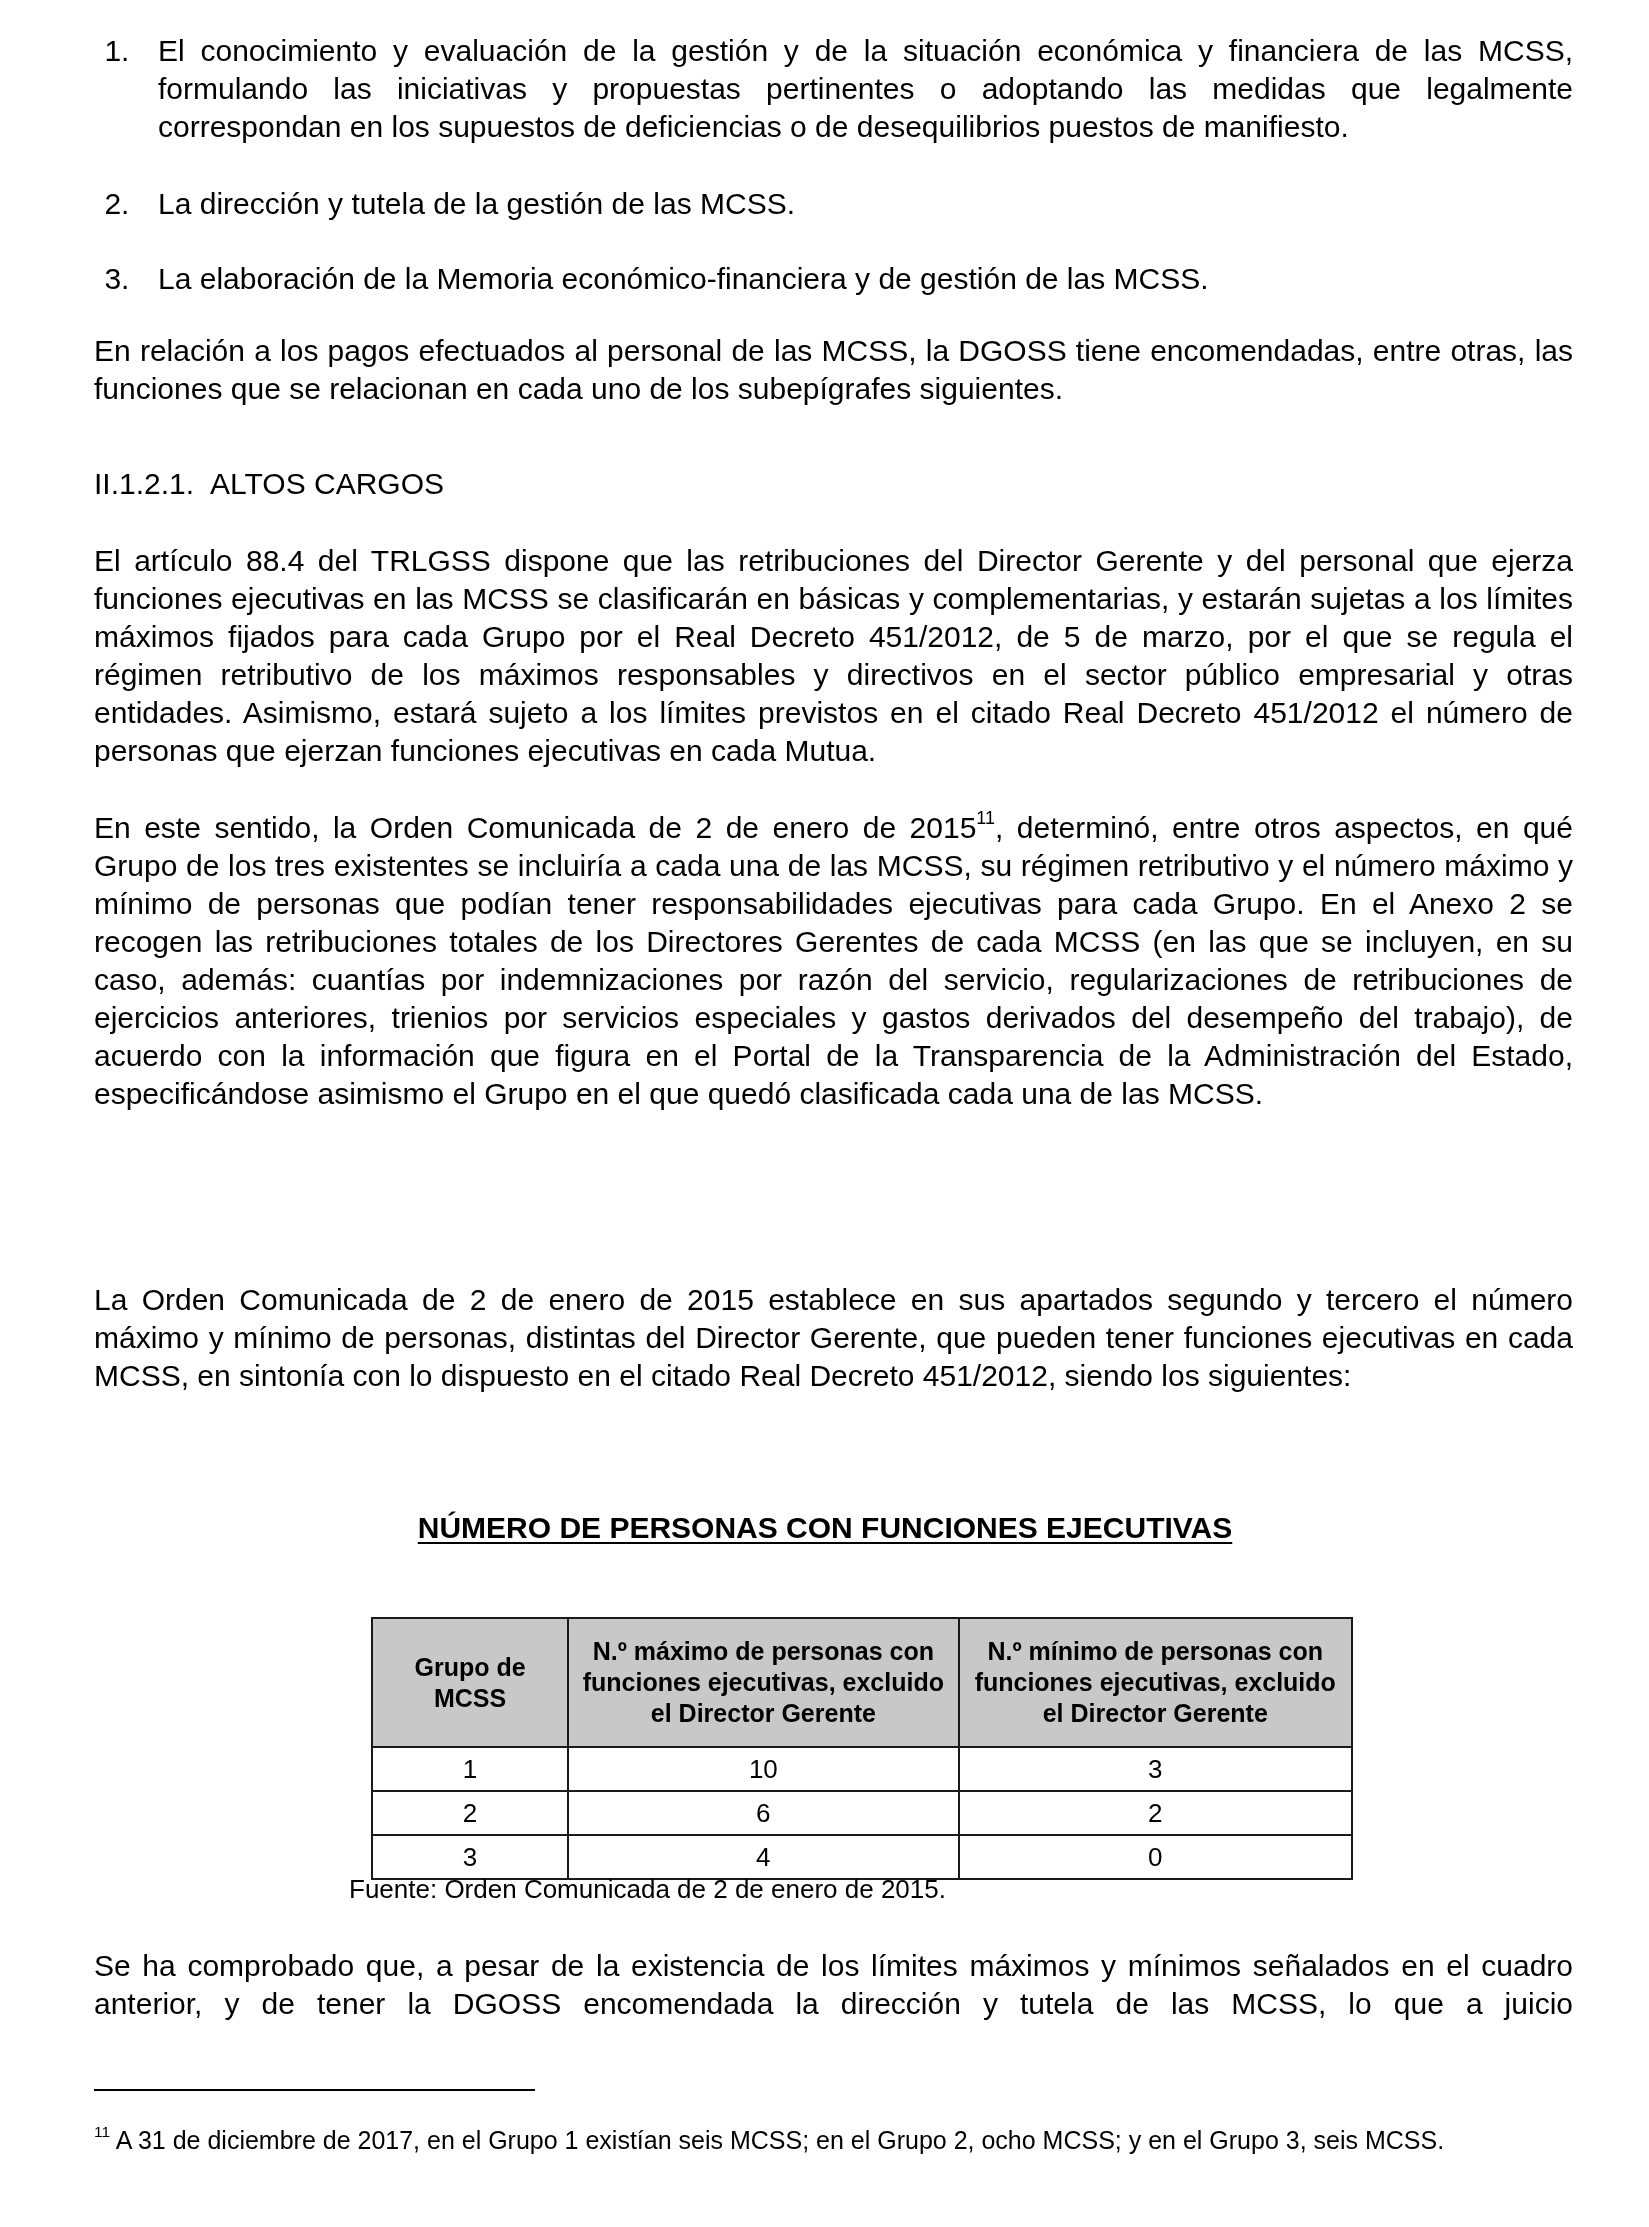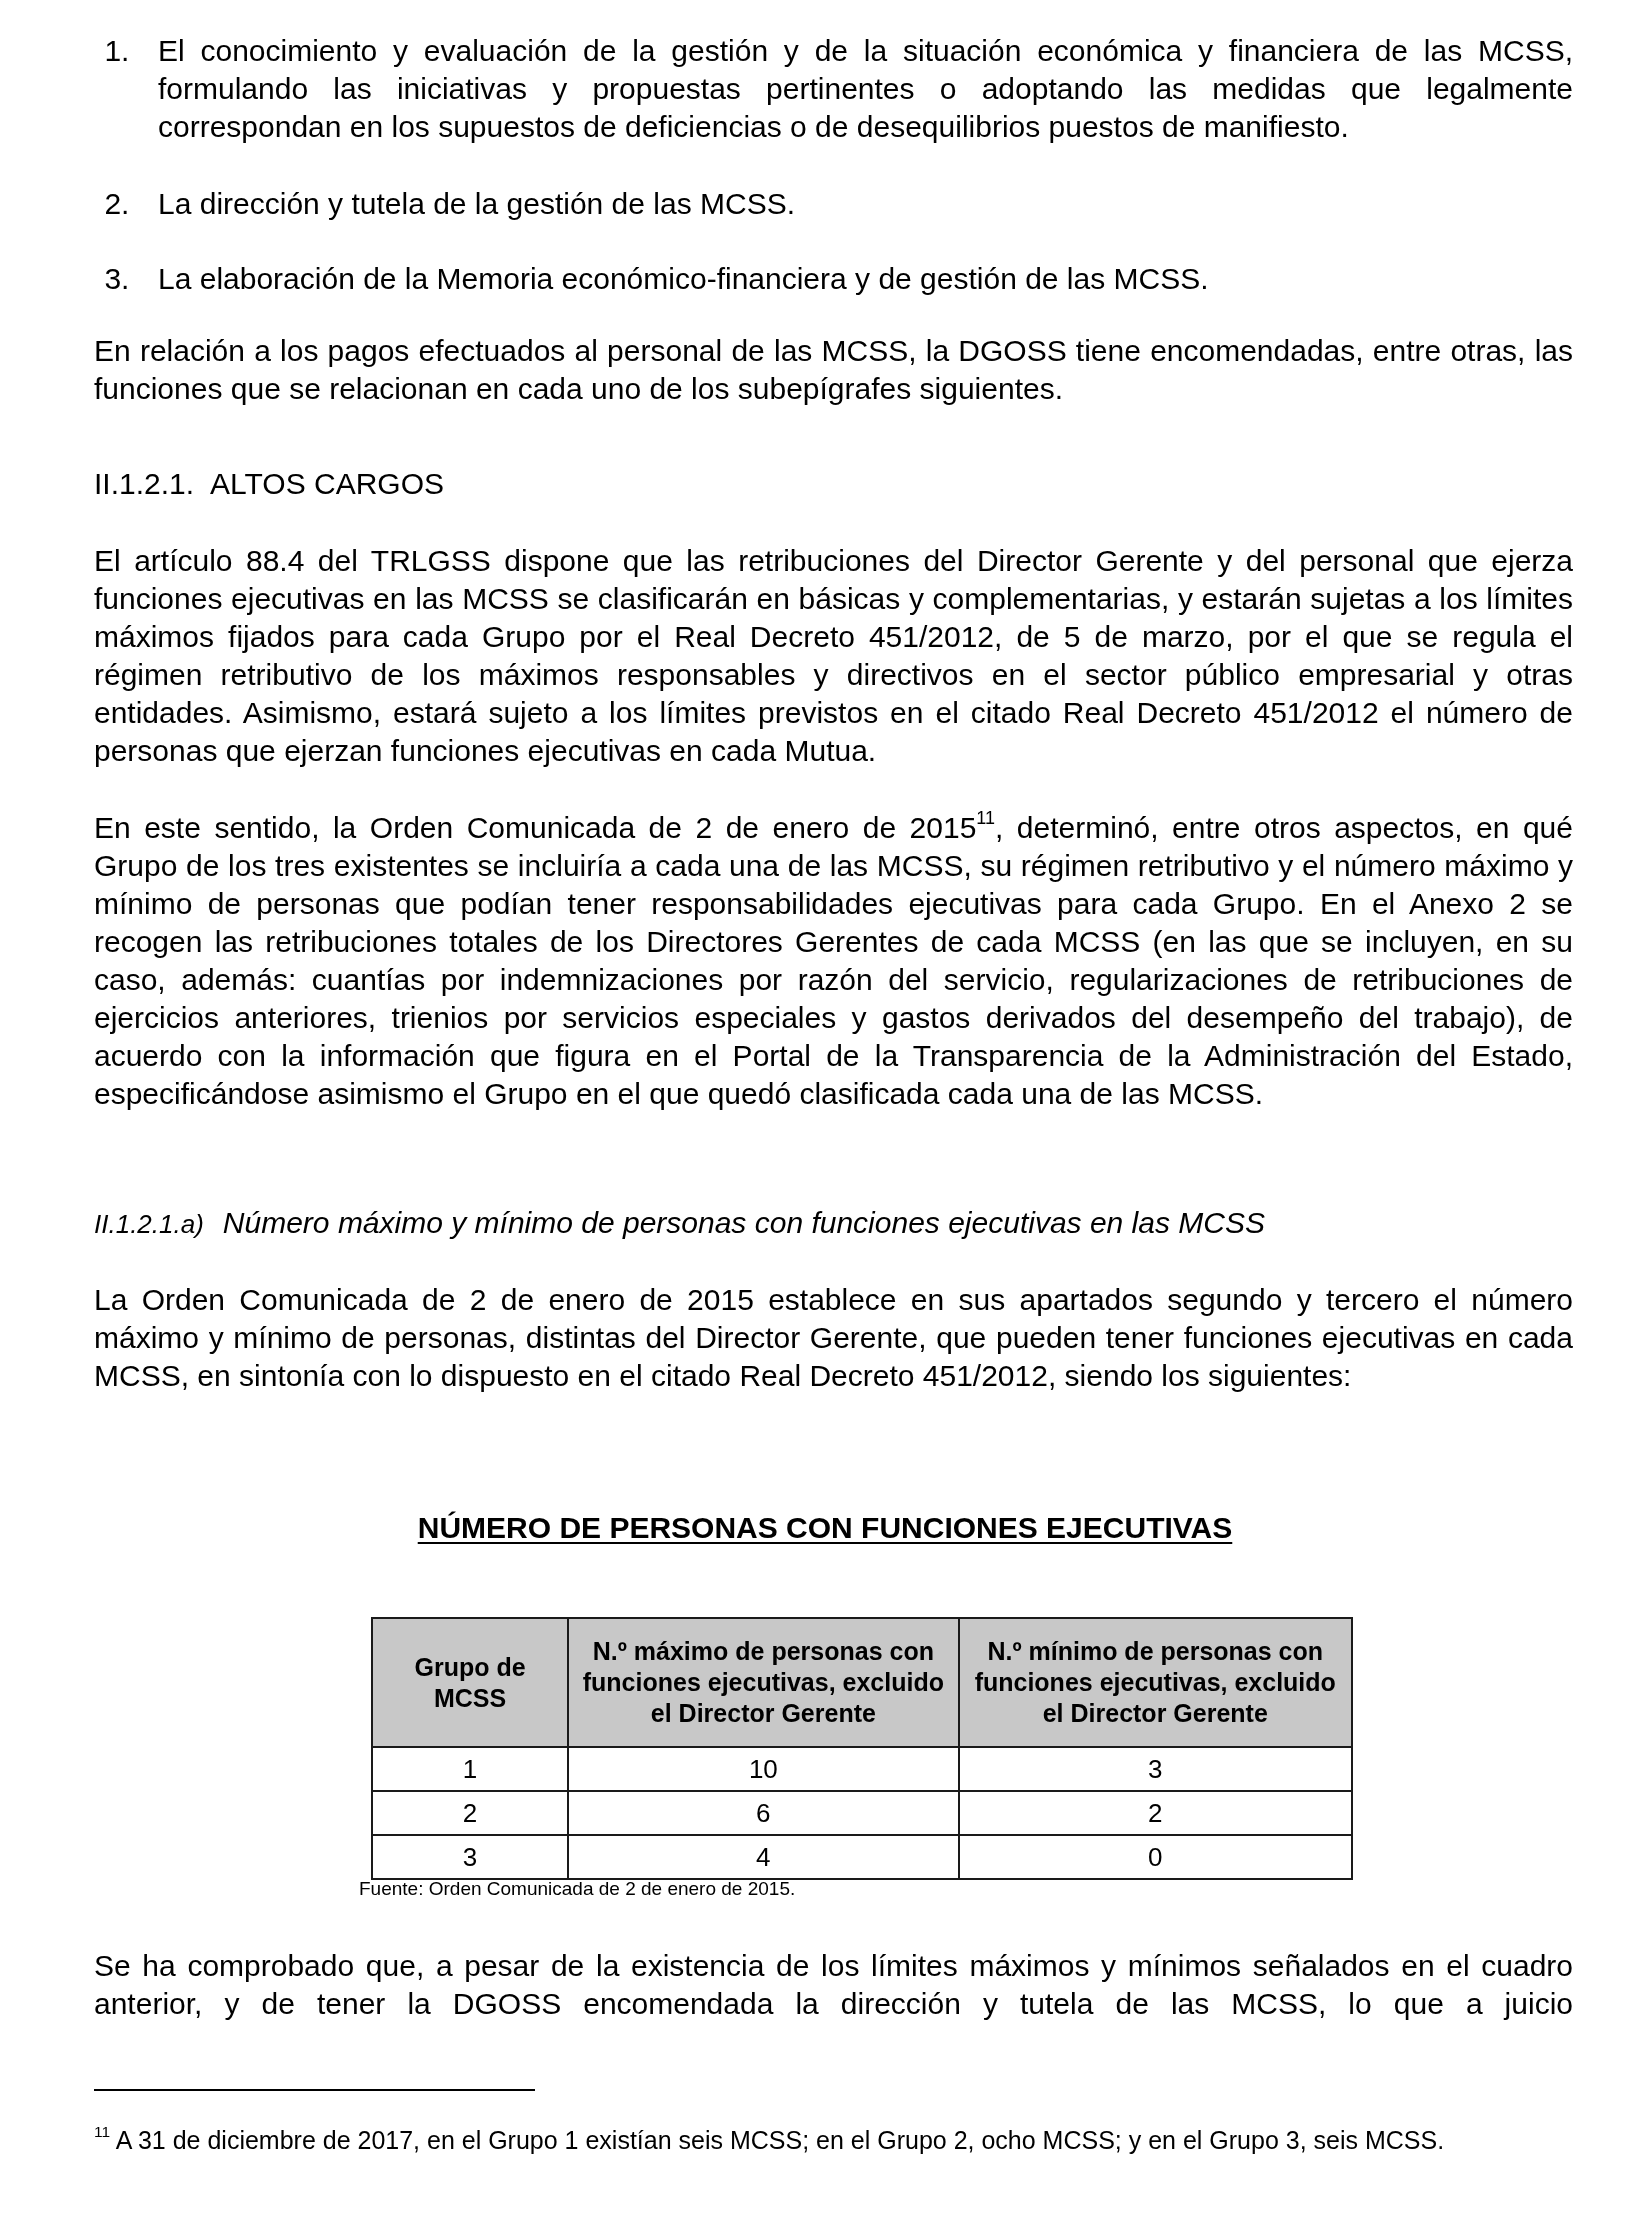--- a/index.html
+++ b/index.html
@@ -19,21 +19,21 @@
   .subheading .sp { display: inline-block; width: 19px; }
   sup { font-size: 60%; line-height: 0; position: relative; top: -0.15em; vertical-align: super; }
   .cuadro-title { position: absolute; left: 0; width: 1650px; text-align: center;
                   font-weight: bold; font-size: 30px; line-height: 37px; }
   .cuadro-title span { text-decoration: underline; text-decoration-thickness: 2.4px; text-underline-offset: 4px; }
   table.cuadro { position: absolute; left: 371px; top: 1617px; width: 982px;
                  border-collapse: collapse; font-size: 25px; }
   table.cuadro th, table.cuadro td { border: 2px solid #1a1a1a; text-align: center; vertical-align: middle; padding: 0 6.4px; }
   table.cuadro th { background: #c8c8c8; font-weight: bold; line-height: 31px; height: 127px; }
   table.cuadro td { height: 42px; line-height: 42px; font-size: 26px; }
-  .fuente { position: absolute; left: 359px; top: 1873px; font-size: 19px; line-height: 32px; }
+  .fuente { position: absolute; left: 349px; top: 1873px; font-size: 26px; line-height: 32px; }
   .fn-rule { position: absolute; left: 94px; top: 2089px; width: 441px; height: 1.6px; background: #000; }
   .footnote { position: absolute; left: 94px; top: 2123px; width: 1479px; font-size: 25px; line-height: 34px; }
   .footnote sup { font-size: 62%; top: -0.2em; }
 </style>
 </head>
 <body>
 
 <div class="page">
 
   <div class="list-item" style="top:32px;">
@@ -52,23 +52,20 @@
   <p class="p last-left" style="top:332px;">En relación a los pagos efectuados al personal de las MCSS, la DGOSS tiene encomendadas, entre otras, las funciones que se relacionan en cada uno de los subepígrafes siguientes.</p>
 
   <div class="heading" style="top:465px;">
     <span>II.1.2.1.</span><span class="sp"></span><span>ALTOS CARGOS</span>
   </div>
 
   <p class="p last-left" style="top:542px;">El artículo 88.4 del TRLGSS dispone que las retribuciones del Director Gerente y del personal que ejerza funciones ejecutivas en las MCSS se clasificarán en básicas y complementarias, y estarán sujetas a los límites máximos fijados para cada Grupo por el Real Decreto 451/2012, de 5 de marzo, por el que se regula el régimen retributivo de los máximos responsables y directivos en el sector público empresarial y otras entidades. Asimismo, estará sujeto a los límites previstos en el citado Real Decreto 451/2012 el número de personas que ejerzan funciones ejecutivas en cada Mutua.</p>
 
   <p class="p last-left" style="top:809px;"><span>En este sentido, la Orden Comunicada de 2 de enero de 2015</span><sup>11</sup><span>, determinó, entre otros aspectos, en qué Grupo de los tres existentes se incluiría a cada una de las MCSS, su régimen retributivo y el número máximo y mínimo de personas que podían tener responsabilidades ejecutivas para cada Grupo. En el Anexo 2 se recogen las retribuciones totales de los Directores Gerentes de cada MCSS (en las que se incluyen, en su caso, además: cuantías por indemnizaciones por razón del servicio, regularizaciones de retribuciones de ejercicios anteriores, trienios por servicios especiales y gastos derivados del desempeño del trabajo), de acuerdo con la información que figura en el Portal de la Transparencia de la Administración del Estado, especificándose asimismo el Grupo en el que quedó clasificada cada una de las MCSS.</span></p>
 
-  <div class="subheading" style="top:1204px;">
-    <span class="code">II.1.2.1.a)</span><span class="sp"></span><span>Número máximo y mínimo de personas con funciones ejecutivas en las MCSS</span>
-  </div>
 
   <p class="p last-left" style="top:1281px;">La Orden Comunicada de 2 de enero de 2015 establece en sus apartados segundo y tercero el número máximo y mínimo de personas, distintas del Director Gerente, que pueden tener funciones ejecutivas en cada MCSS, en sintonía con lo dispuesto en el citado Real Decreto 451/2012, siendo los siguientes:</p>
 
   <div class="cuadro-title" style="top:1509px;"><span>NÚMERO DE PERSONAS CON FUNCIONES EJECUTIVAS</span></div>
 
   <table class="cuadro">
     <colgroup>
       <col style="width:185px">
       <col style="width:368px">
       <col style="width:371px">

